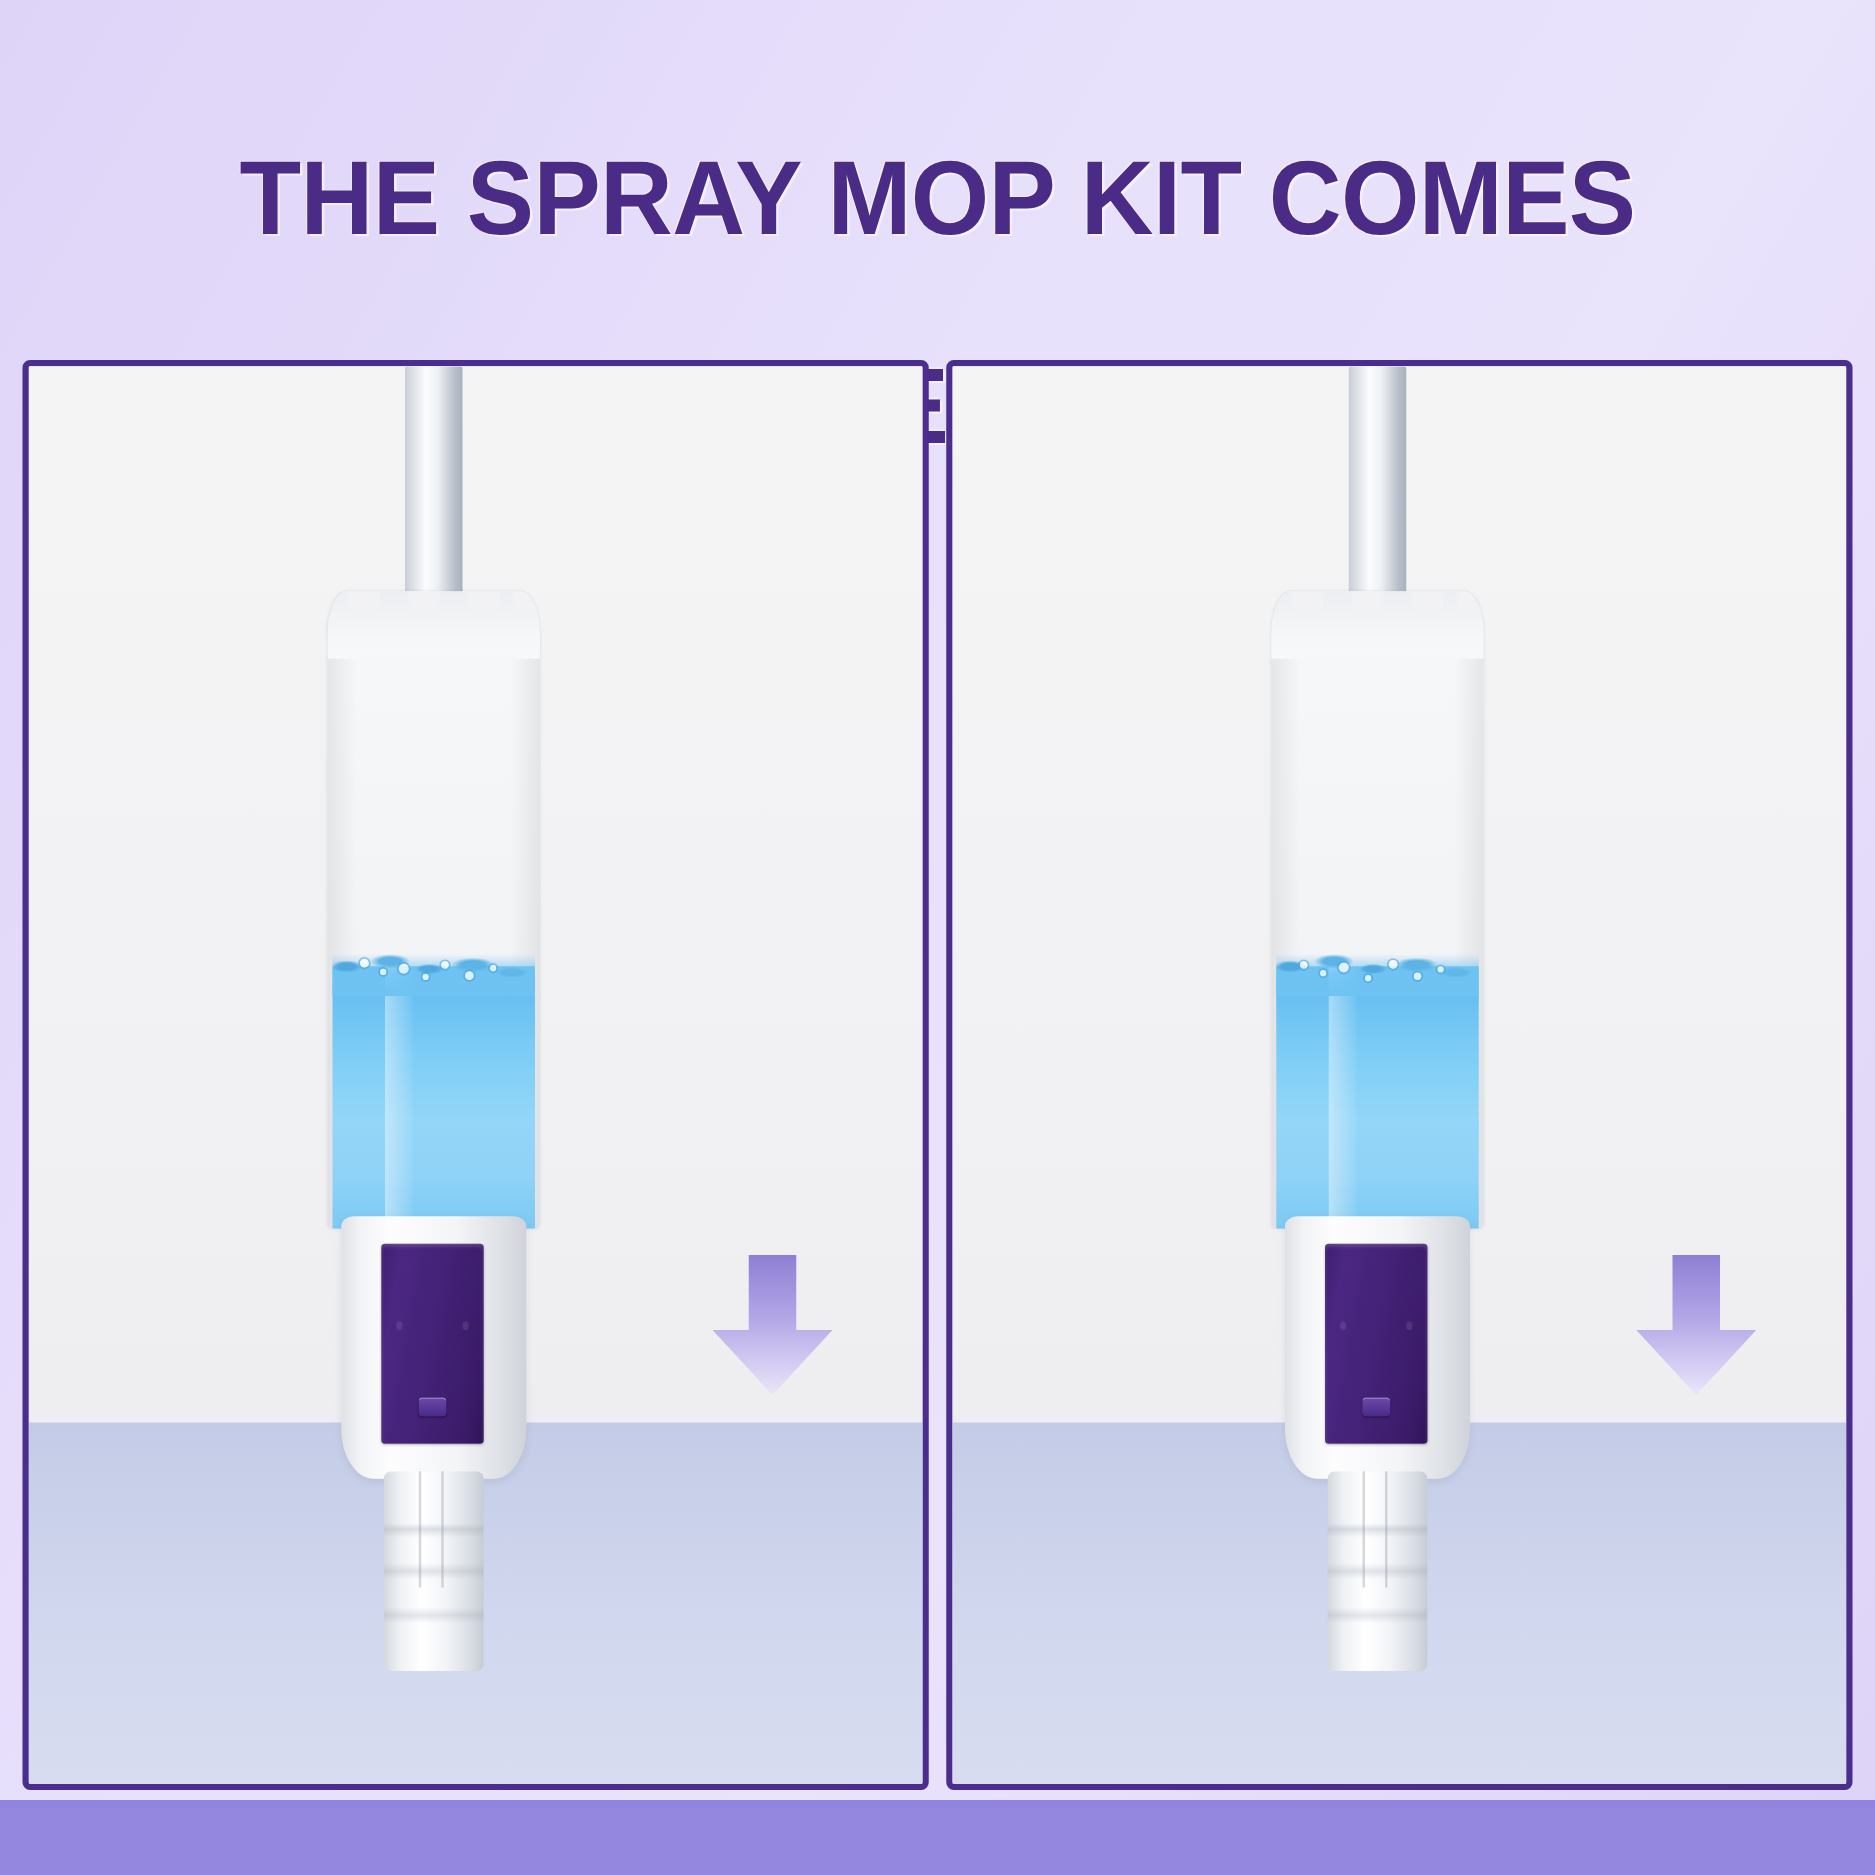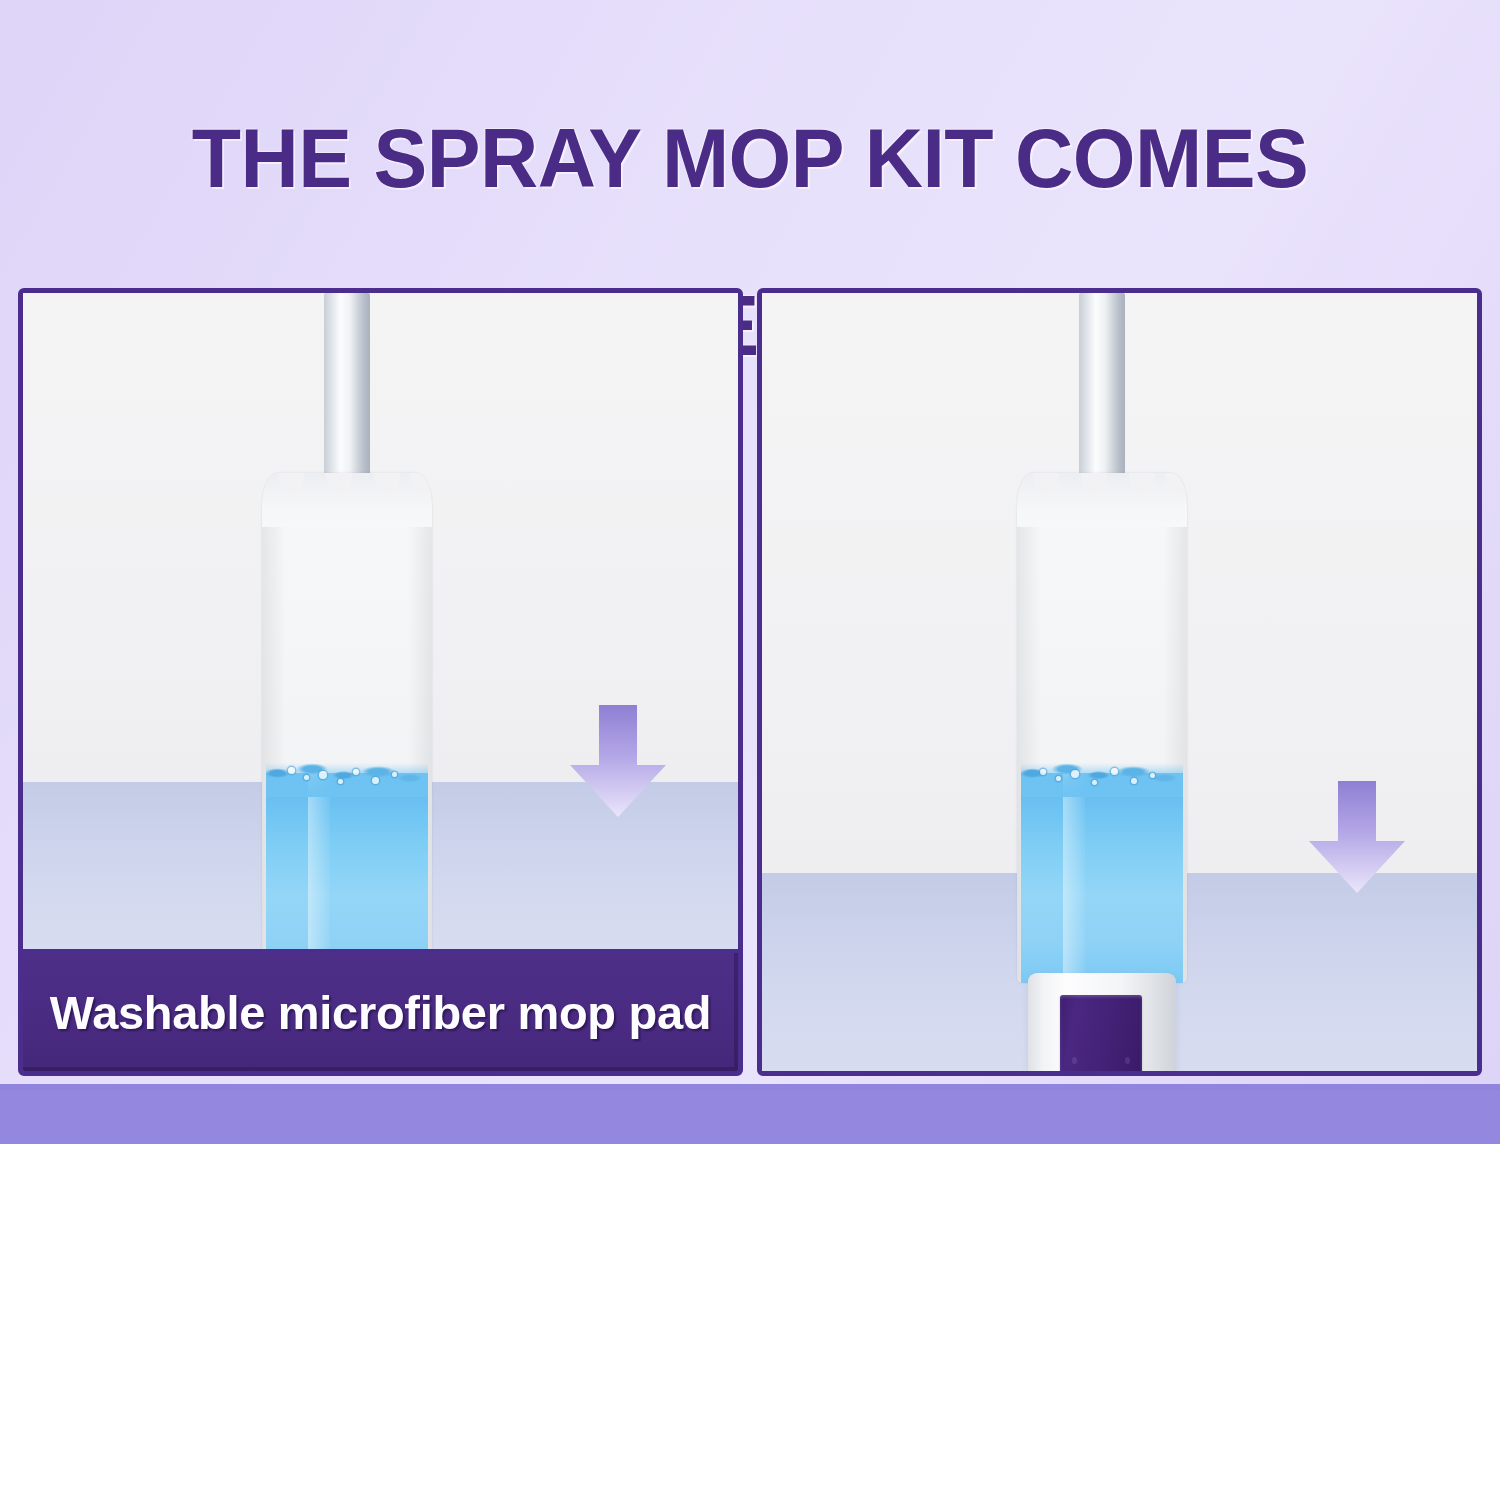--- a/index.html
+++ b/index.html
@@ -6,21 +6,21 @@
     margin: 0; padding: 0;
     background: #ffffff;
   }
   body {
     font-family: "Liberation Sans", sans-serif;
   }
 
   .poster {
     position: relative;
     width: 1500px;
-    height: 1144px;
+    height: 1500px;
     overflow: hidden;
     background: linear-gradient(120deg, #ded4f8 0%, #e7e0fb 38%, #eae3fc 62%, #ddd3f7 100%);
   }
 
   
   .bottom-strip {
     position: absolute;
     left: 0; right: 0; bottom: 0;
     height: 60px;
     background: #9487e0;
@@ -316,23 +316,20 @@
                 <stop offset="0%" stop-color="#8f7fd4"></stop>
                 <stop offset="45%" stop-color="#b3a6e6"></stop>
                 <stop offset="100%" stop-color="#eae6fa"></stop>
               </linearGradient>
             </defs>
             <path d="M33 2 L71 2 L71 62 L100 62 L52 114 L4 62 L33 62 Z" fill="url(#ag1)"></path>
           </svg>
         </div>
       </div>
 
-      <div class="caption">
-        <span>Washable microfiber mop pad</span>
-      </div>
     </div>
 
     <div class="panel">
       <div class="photo">
         <div class="wall"></div>
         <div class="floor"></div>
 
         <div class="mop shift-right">
           <div class="pole"></div>
 

